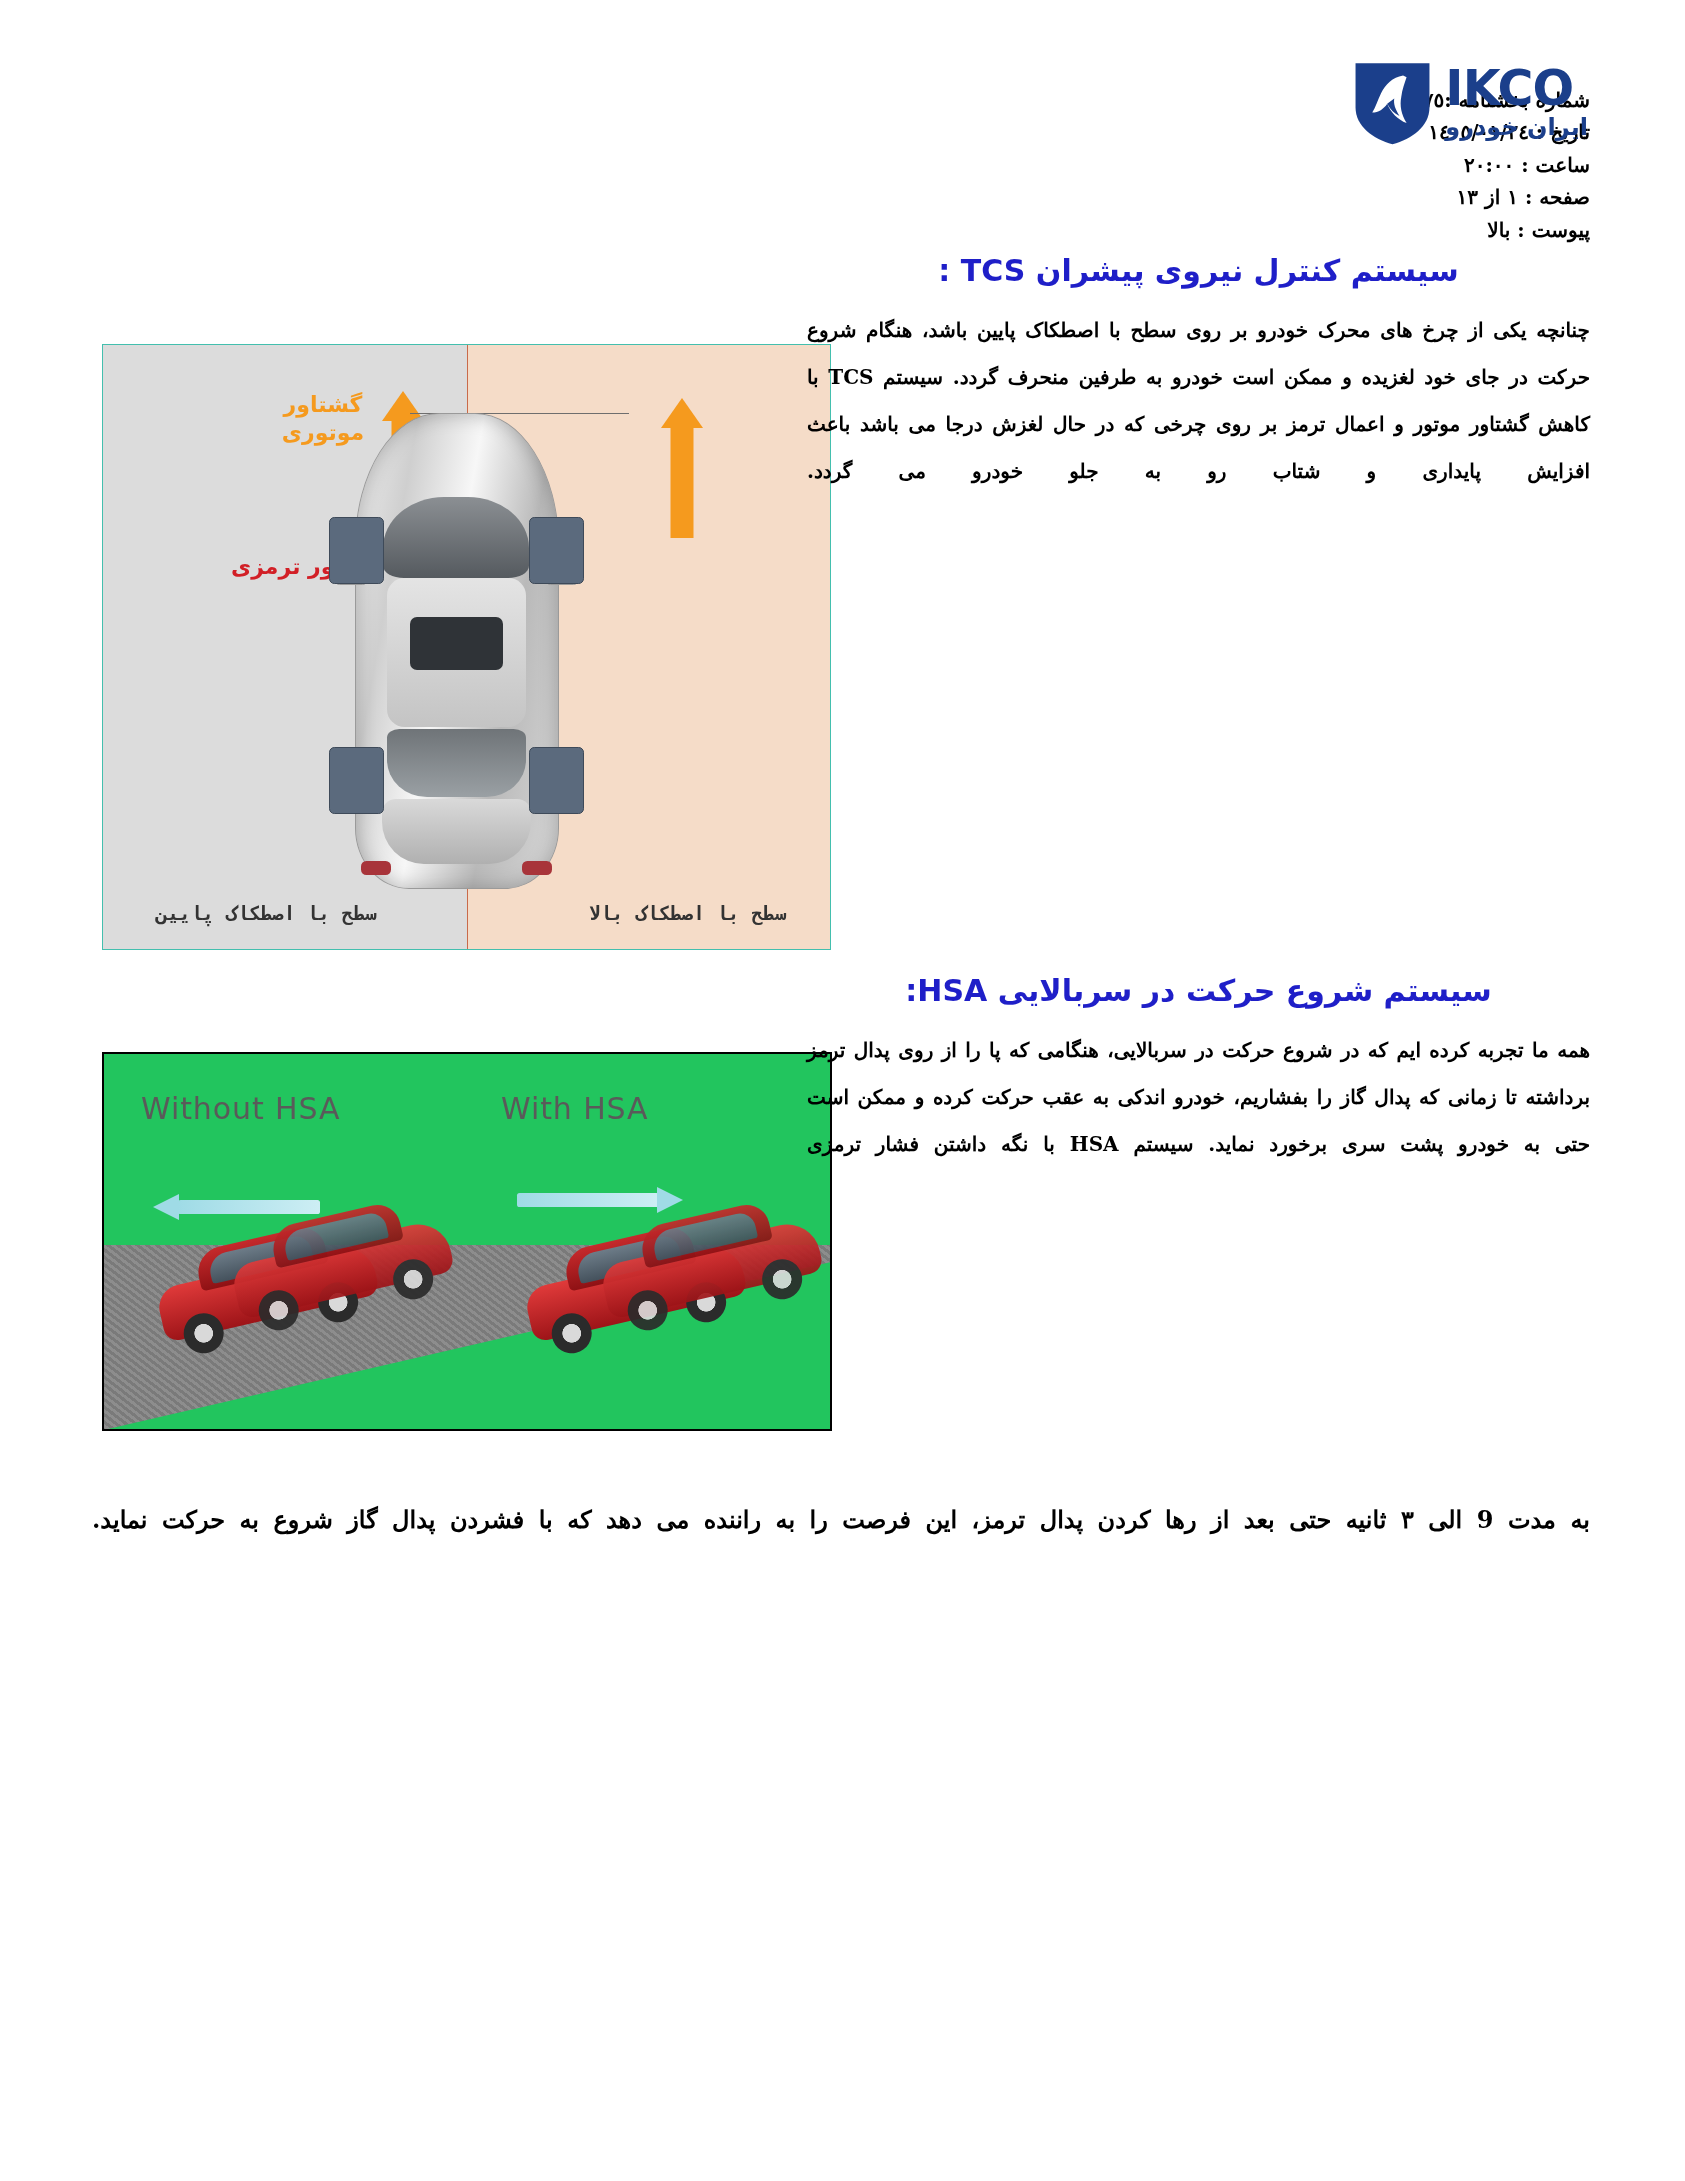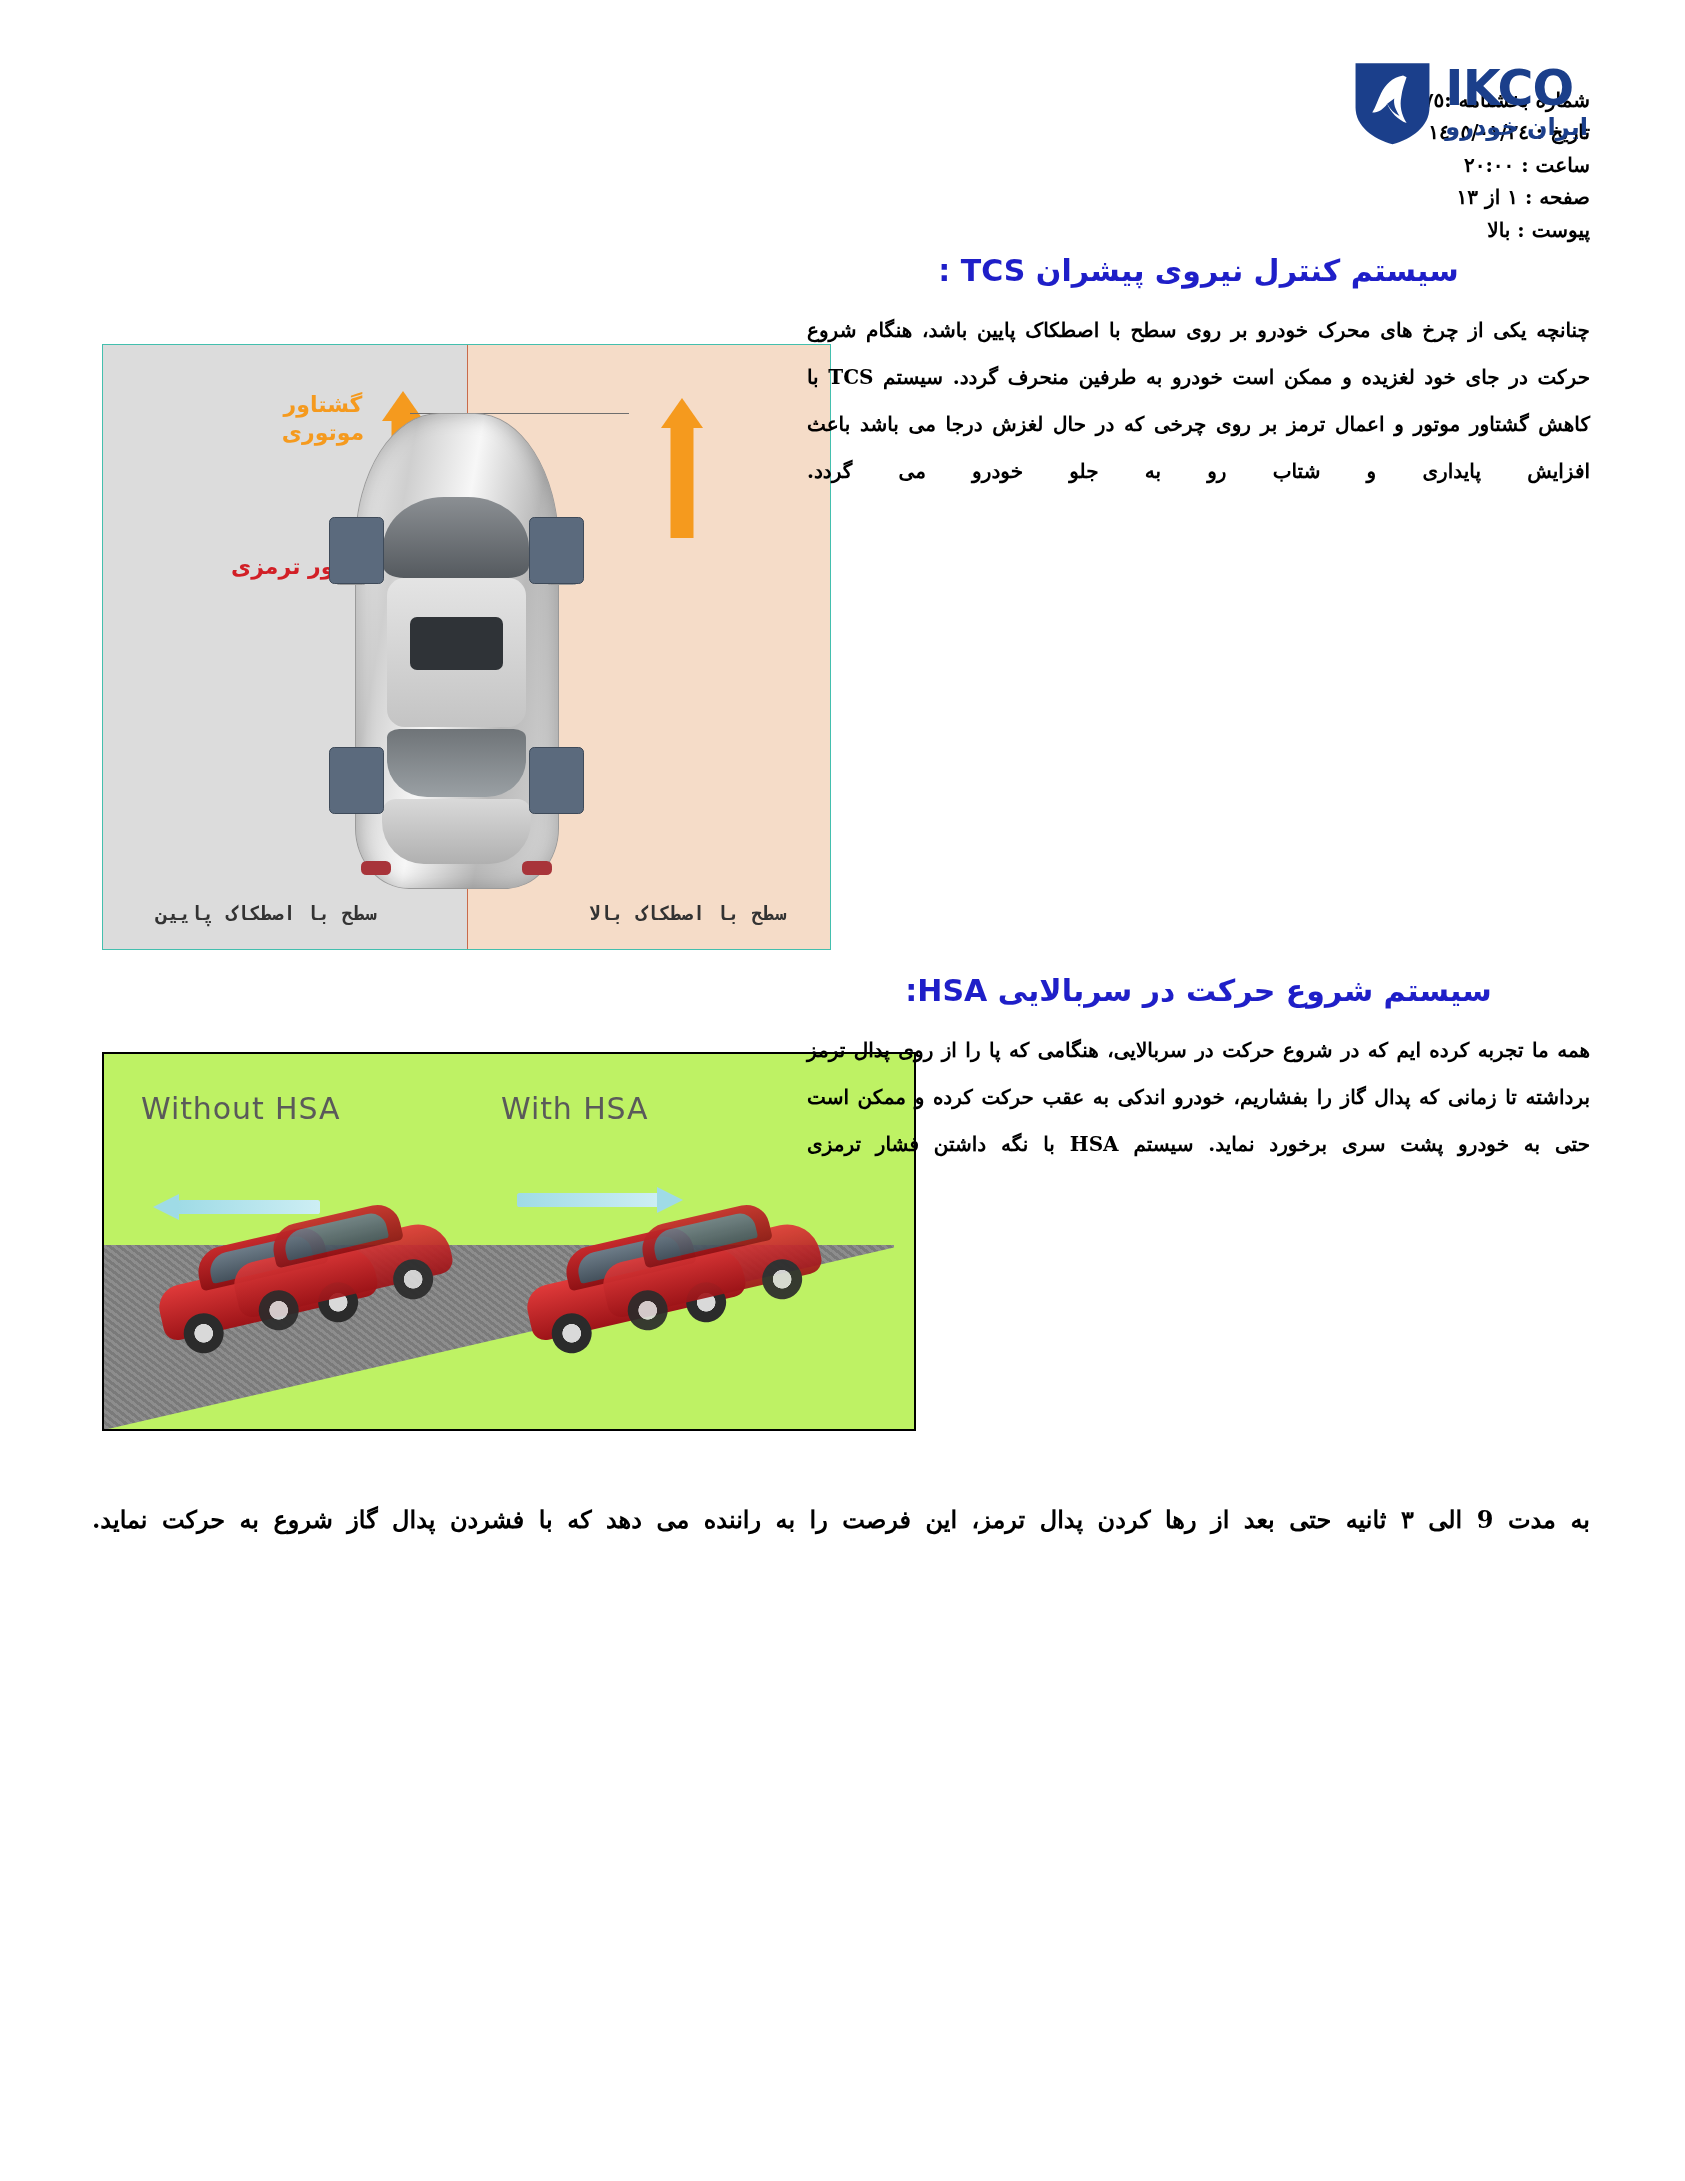--- a/index.html
+++ b/index.html
@@ -305,25 +305,25 @@
     color: #d21f26;
     direction: rtl;
     white-space: nowrap;
   }
 
   
   .fig-hsa {
     position: absolute;
     top: 1052px;
     left: 102px;
-    width: 814px;
+    width: 730px;
     height: 379px;
     border: 2.6px solid #000;
     box-sizing: border-box;
-    background: #bef264;
+    background: #22c55e;
     overflow: hidden;
     direction: ltr;
   }
   .hsa-label {
     position: absolute;
     top: 37px;
     font-family: "DejaVu Sans", "Liberation Sans", sans-serif;
     font-size: 30px;
     color: #5a5a5a;
     letter-spacing: 0.9px;

